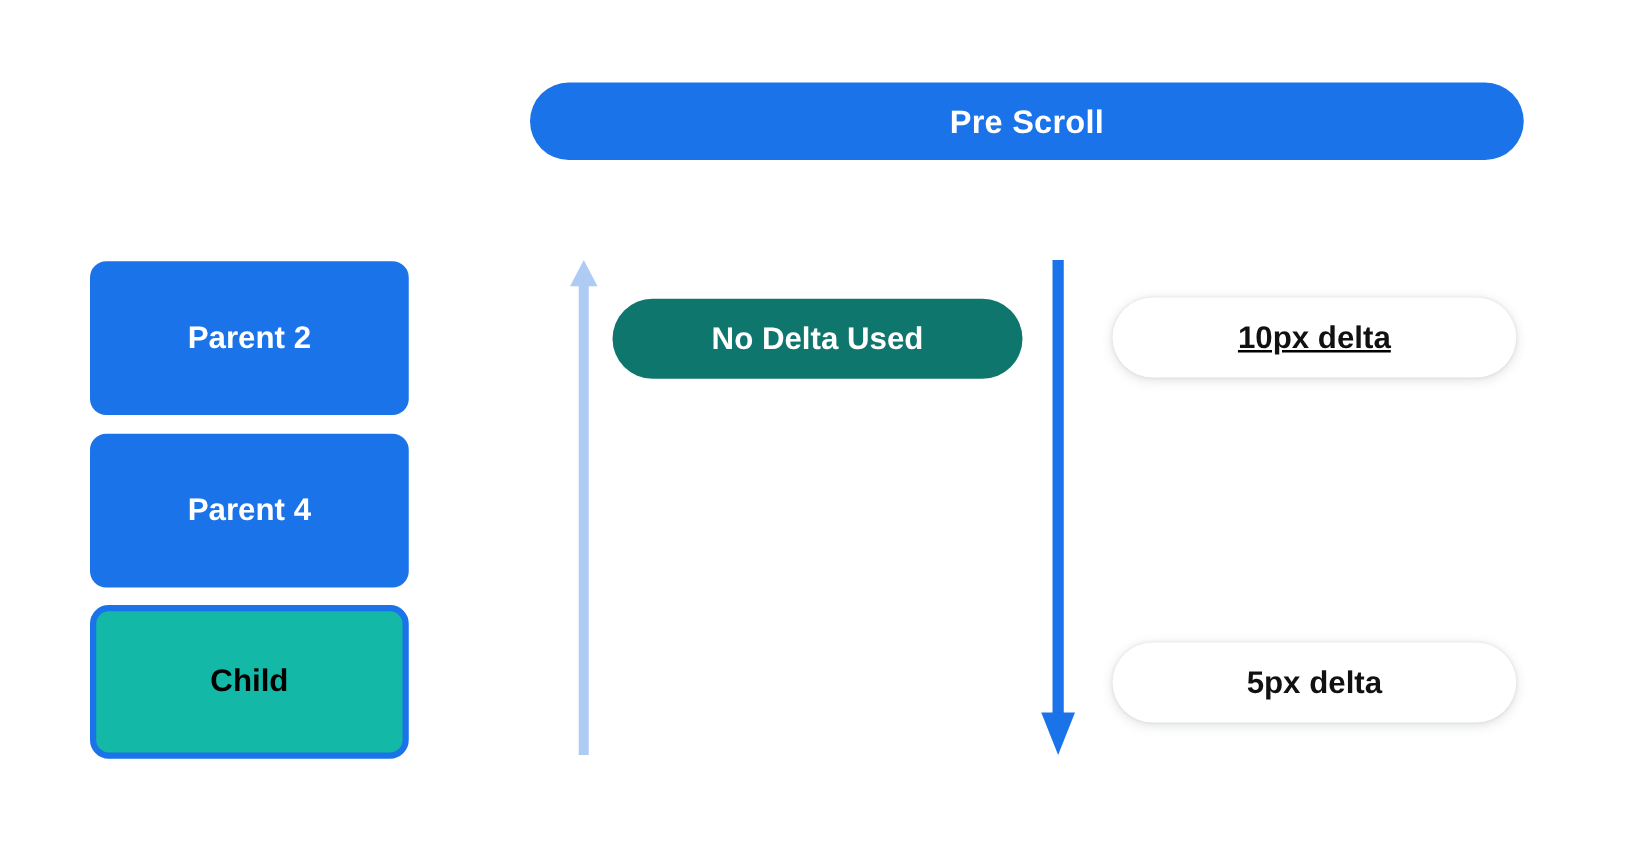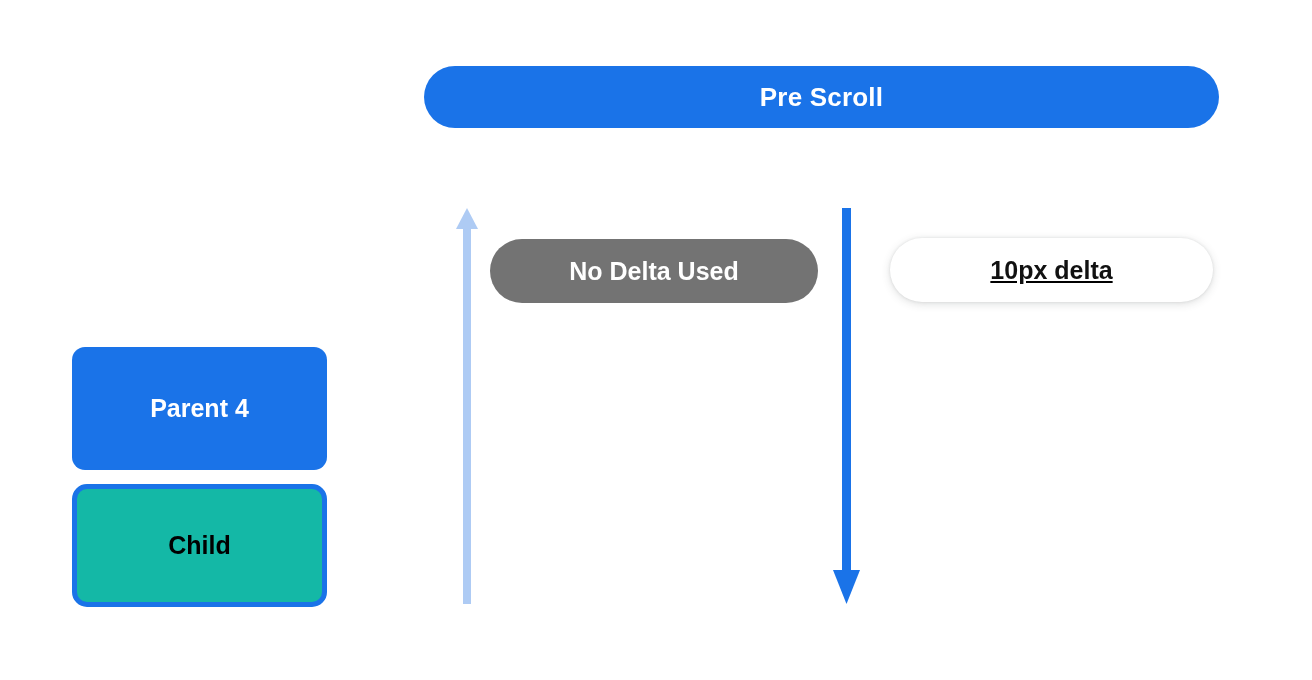--- a/index.html
+++ b/index.html
@@ -92,21 +92,21 @@
     width: 34px;
     height: 396px;
   }
 
   
   .pill-blue {
     position: absolute;
     left: 490px;
     width: 328px;
     height: 64px;
-    background: #737373;
+    background: #0f766e;
     border-radius: 32px;
     display: flex;
     align-items: center;
     justify-content: center;
     box-sizing: border-box;
   }
   .pill-blue-label {
     color: #ffffff;
     font-size: 25px;
     font-weight: bold;
@@ -140,20 +140,23 @@
 </style>
 </head>
 <body>
 
 <div id="canvas">
 
   <div class="banner">
     <span class="banner-label">Pre Scroll</span>
   </div>
 
+  <div class="stack-box filled box-parent2">
+    <span class="stack-label">Parent 2</span>
+  </div>
 
   <div class="stack-box filled box-parent1">
     <span class="stack-label">Parent 4</span>
   </div>
 
   <div class="stack-box outlined box-child">
     <span class="stack-label">Child</span>
   </div>
 
   <svg class="arrow arrow-up" viewBox="0 0 30 396">
@@ -168,14 +171,17 @@
 
   <div class="pill-blue pill-nodelta">
     <span class="pill-blue-label">No Delta Used</span>
   </div>
 
 
   <div class="pill-white pill-10px">
     <span class="pill-white-label">10px delta</span>
   </div>
 
+  <div class="pill-white pill-5px">
+    <span class="pill-white-label">5px delta</span>
+  </div>
 
 </div>
 
 </body></html>

